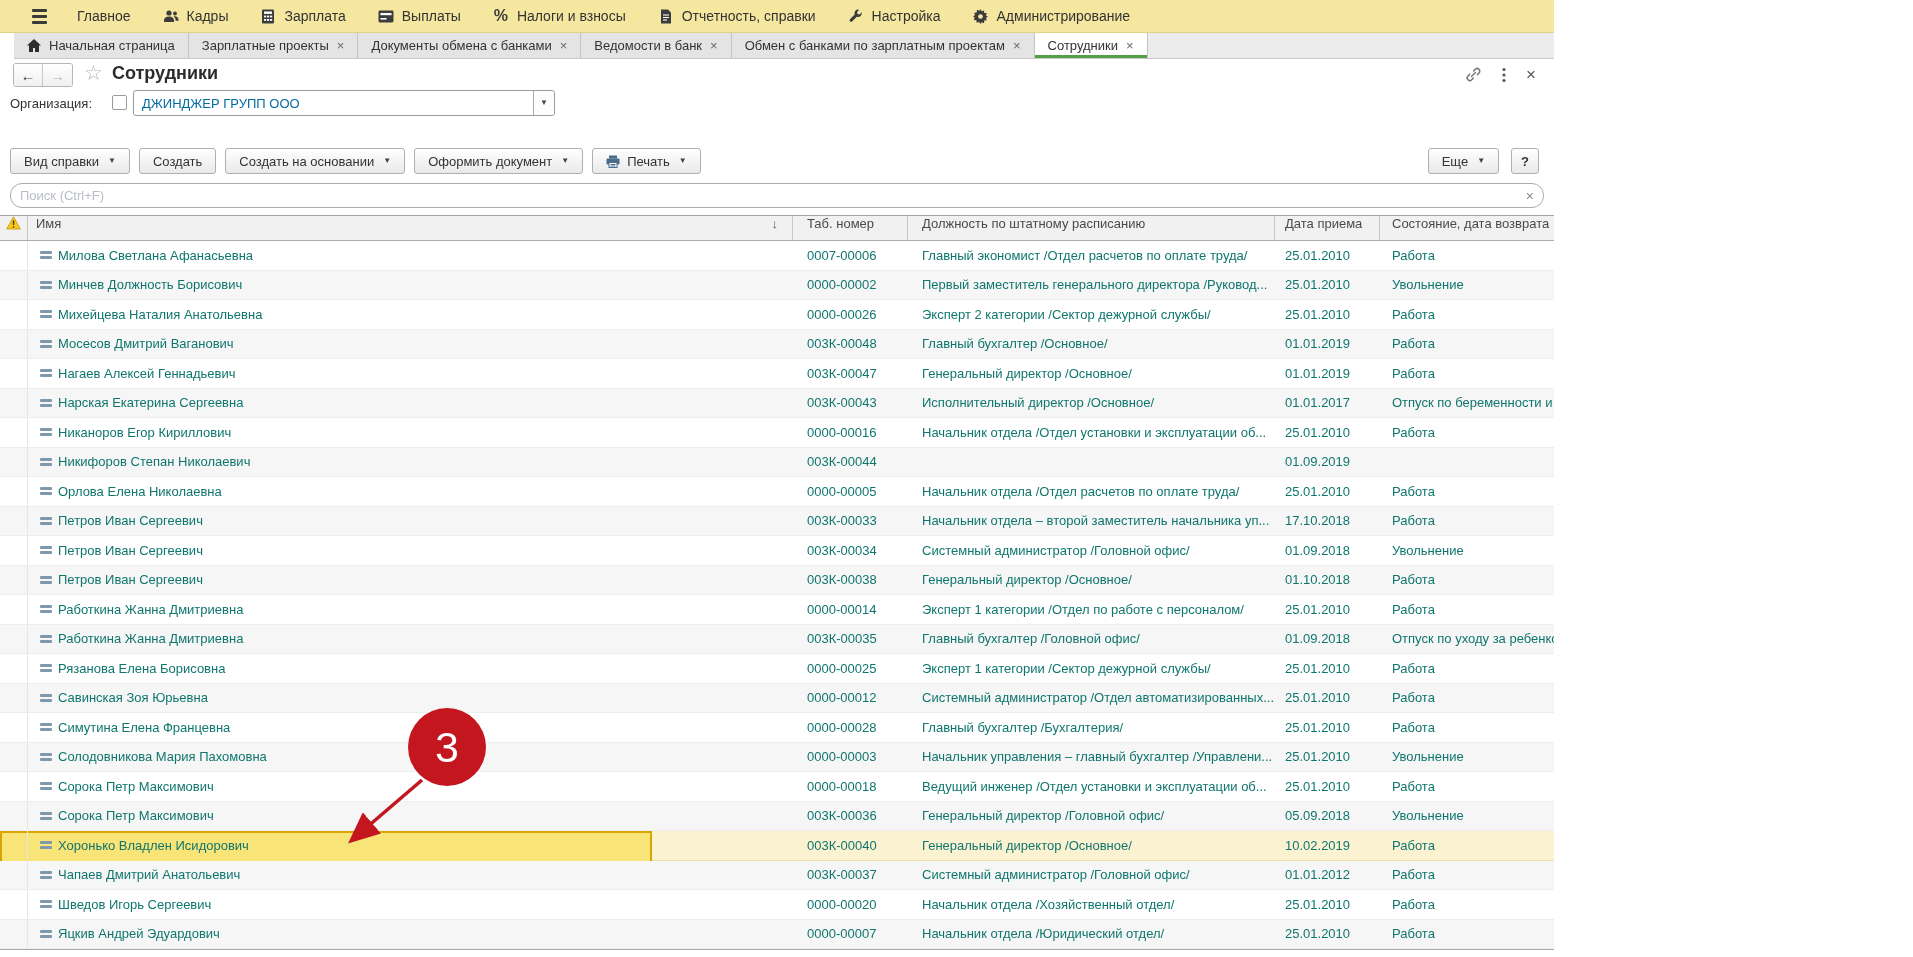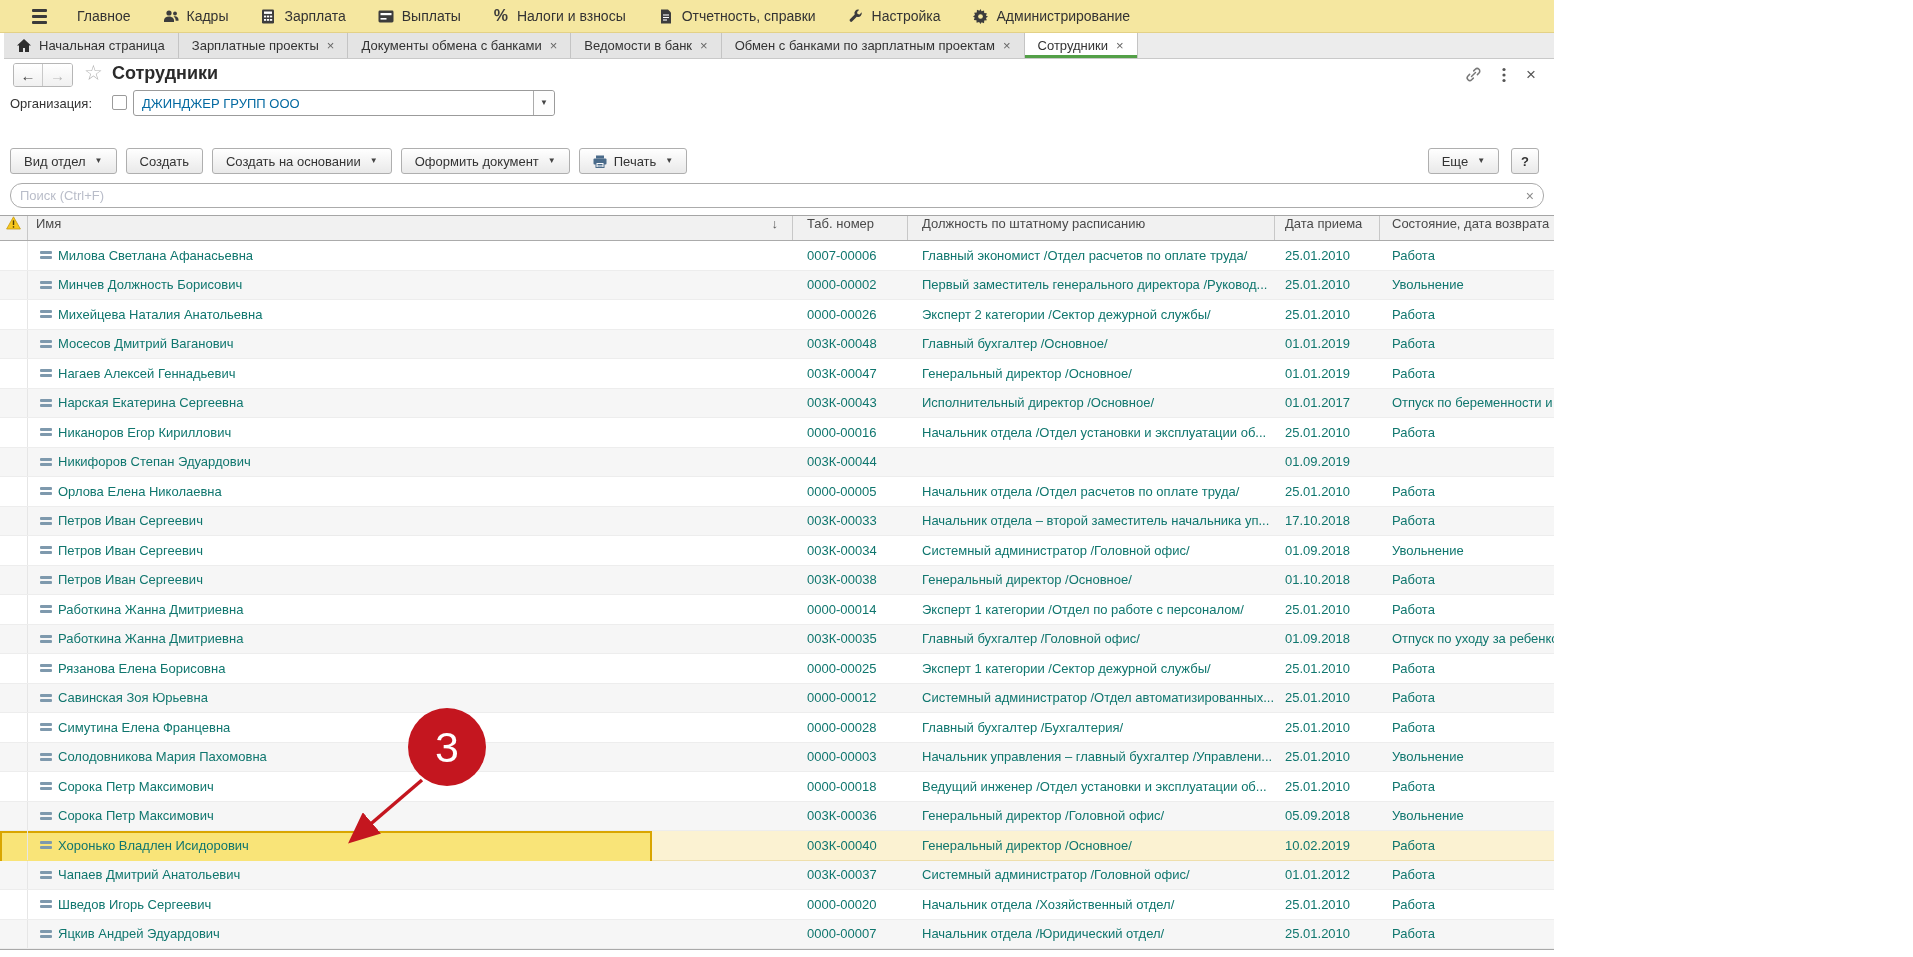--- a/index.html
+++ b/index.html
@@ -13,21 +13,21 @@
     display:flex; align-items:center; padding-left:18px; }
   .mb-burger { display:flex; flex-direction:column; gap:3px; padding:0 14px; cursor:pointer; }
   .mb-burger i { width:15px; height:3px; background:#3A3A3A; border-radius:1px; }
   .mb-item { display:flex; align-items:center; gap:8px; height:100%; padding:0 16px;
     font-size:14px; color:#333; cursor:pointer; white-space:nowrap; }
   .mb-ic { display:inline-flex; width:16px; height:16px; align-items:center; justify-content:center; }
   .mb-ic svg { display:block; }
   .pct { font-size:16px; font-weight:bold; color:#3C3C3C; }
 
   
-  .tabbar { position:absolute; top:33px; left:4px; right:0; height:26px; background:#ECECEC;
+  .tabbar { position:absolute; top:33px; left:14px; right:0; height:26px; background:#ECECEC;
     display:flex; align-items:stretch; border-bottom:1px solid #C9C9C9; }
   .tab { display:flex; align-items:center; gap:8px; padding:0 13px; font-size:13px; color:#333;
     background:#E4E4E4; border-right:1px solid #C4C4C4; cursor:pointer; white-space:nowrap; position:relative; }
   .tab.active { background:#FFFFFF; }
   .tab.active::after { content:""; position:absolute; left:0; right:0; bottom:0; height:3px; background:#53A047; }
   .tab-close { font-size:13px; color:#666; line-height:1; cursor:pointer; }
   .home-ic svg { display:block; }
 
   
   .nav-group { position:absolute; left:13px; top:63px; height:24px; display:flex;
@@ -251,21 +251,21 @@
   <div class="org-check"></div>
   <div class="org-combo">
     <input type="text" value="ДЖИНДЖЕР ГРУПП ООО" style="">
     <div class="combo-btn">
         <span class="caret">▼</span>
       </div>
   </div>
 
   <div class="btn-row">
     <div class="btn">
-      <span>Вид отдел</span>
+      <span>Вид справки</span>
         <span class="caret">▼</span>
     </div>
     <div class="btn">
       <span>Создать</span>
     </div>
     <div class="btn">
       <span>Создать на основании</span>
         <span class="caret">▼</span>
     </div>
     <div class="btn">
@@ -428,21 +428,21 @@
       <div class="cell c-date">25.01.2010</div>
       <div class="cell c-state">Работа</div>
     </div>
       <div class="row alt">
       <div class="cell c-icon"></div>
       <div class="cell c-name">
         <span class="emp-icon">
             <i></i>
             <i></i>
           </span>
-        <span>Никифоров Степан Эдуардович</span>
+        <span>Никифоров Степан Николаевич</span>
       </div>
       <div class="cell c-tab">003К-00044</div>
       <div class="cell c-pos"></div>
       <div class="cell c-date">01.09.2019</div>
       <div class="cell c-state"></div>
     </div>
       <div class="row">
       <div class="cell c-icon"></div>
       <div class="cell c-name">
         <span class="emp-icon">

